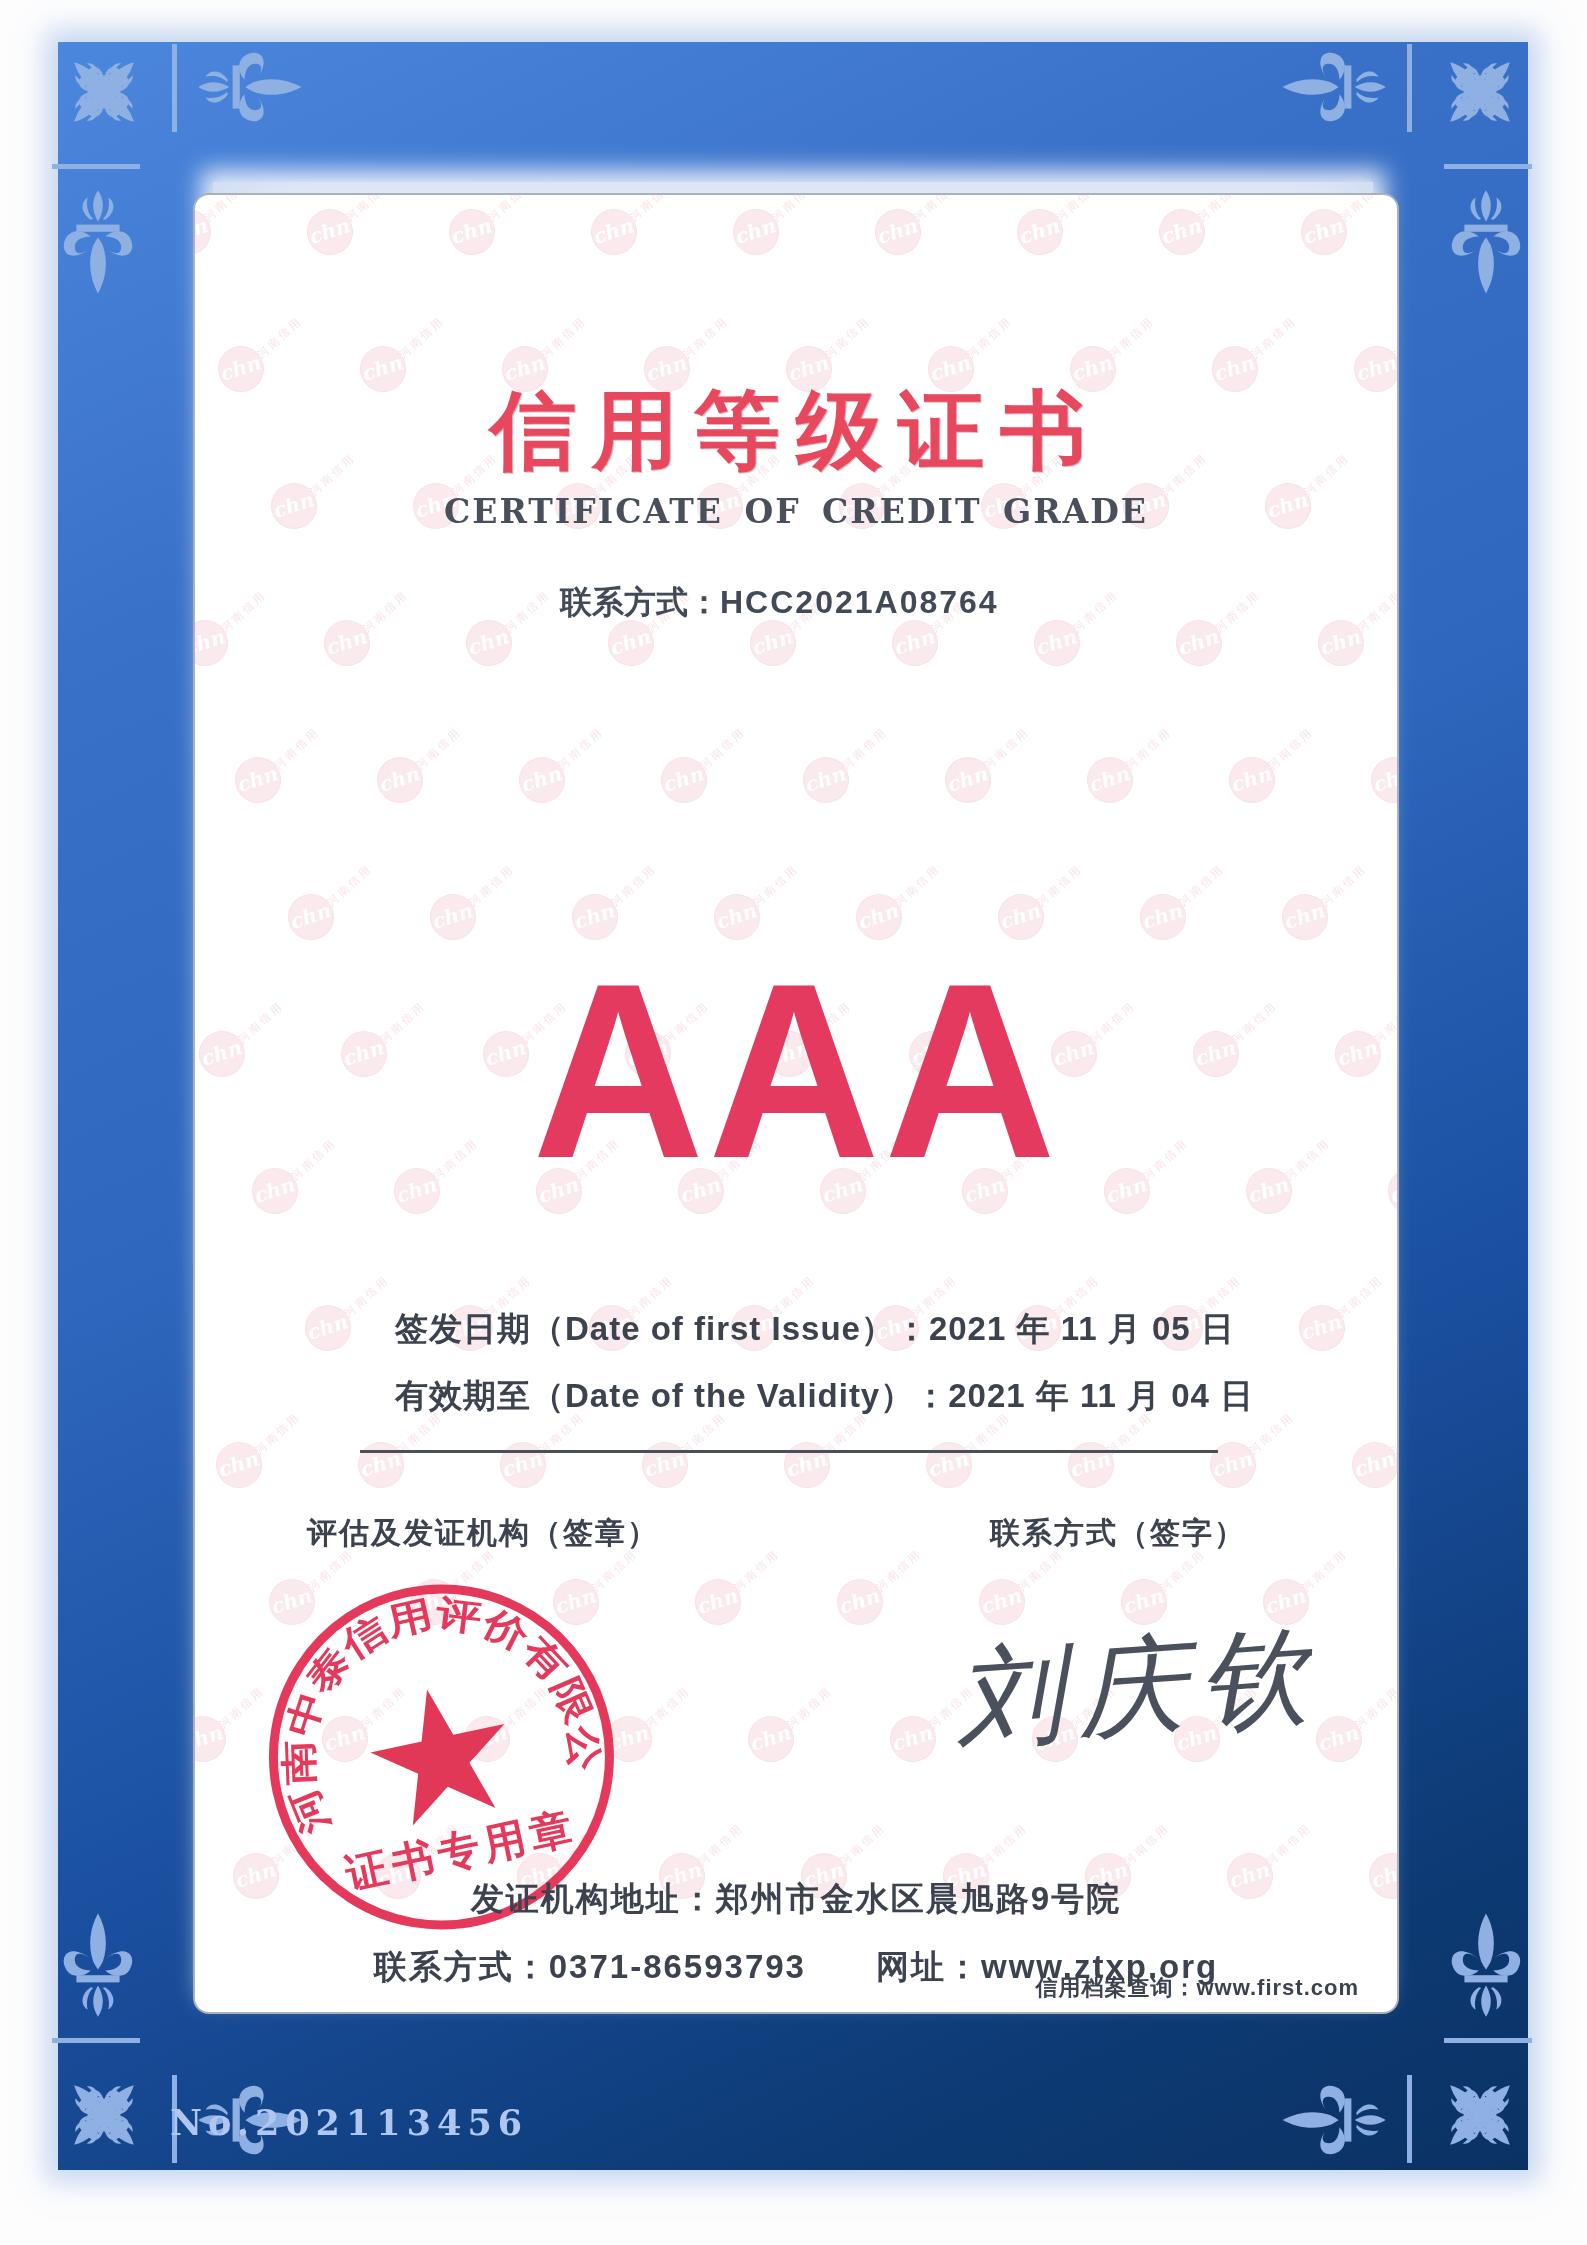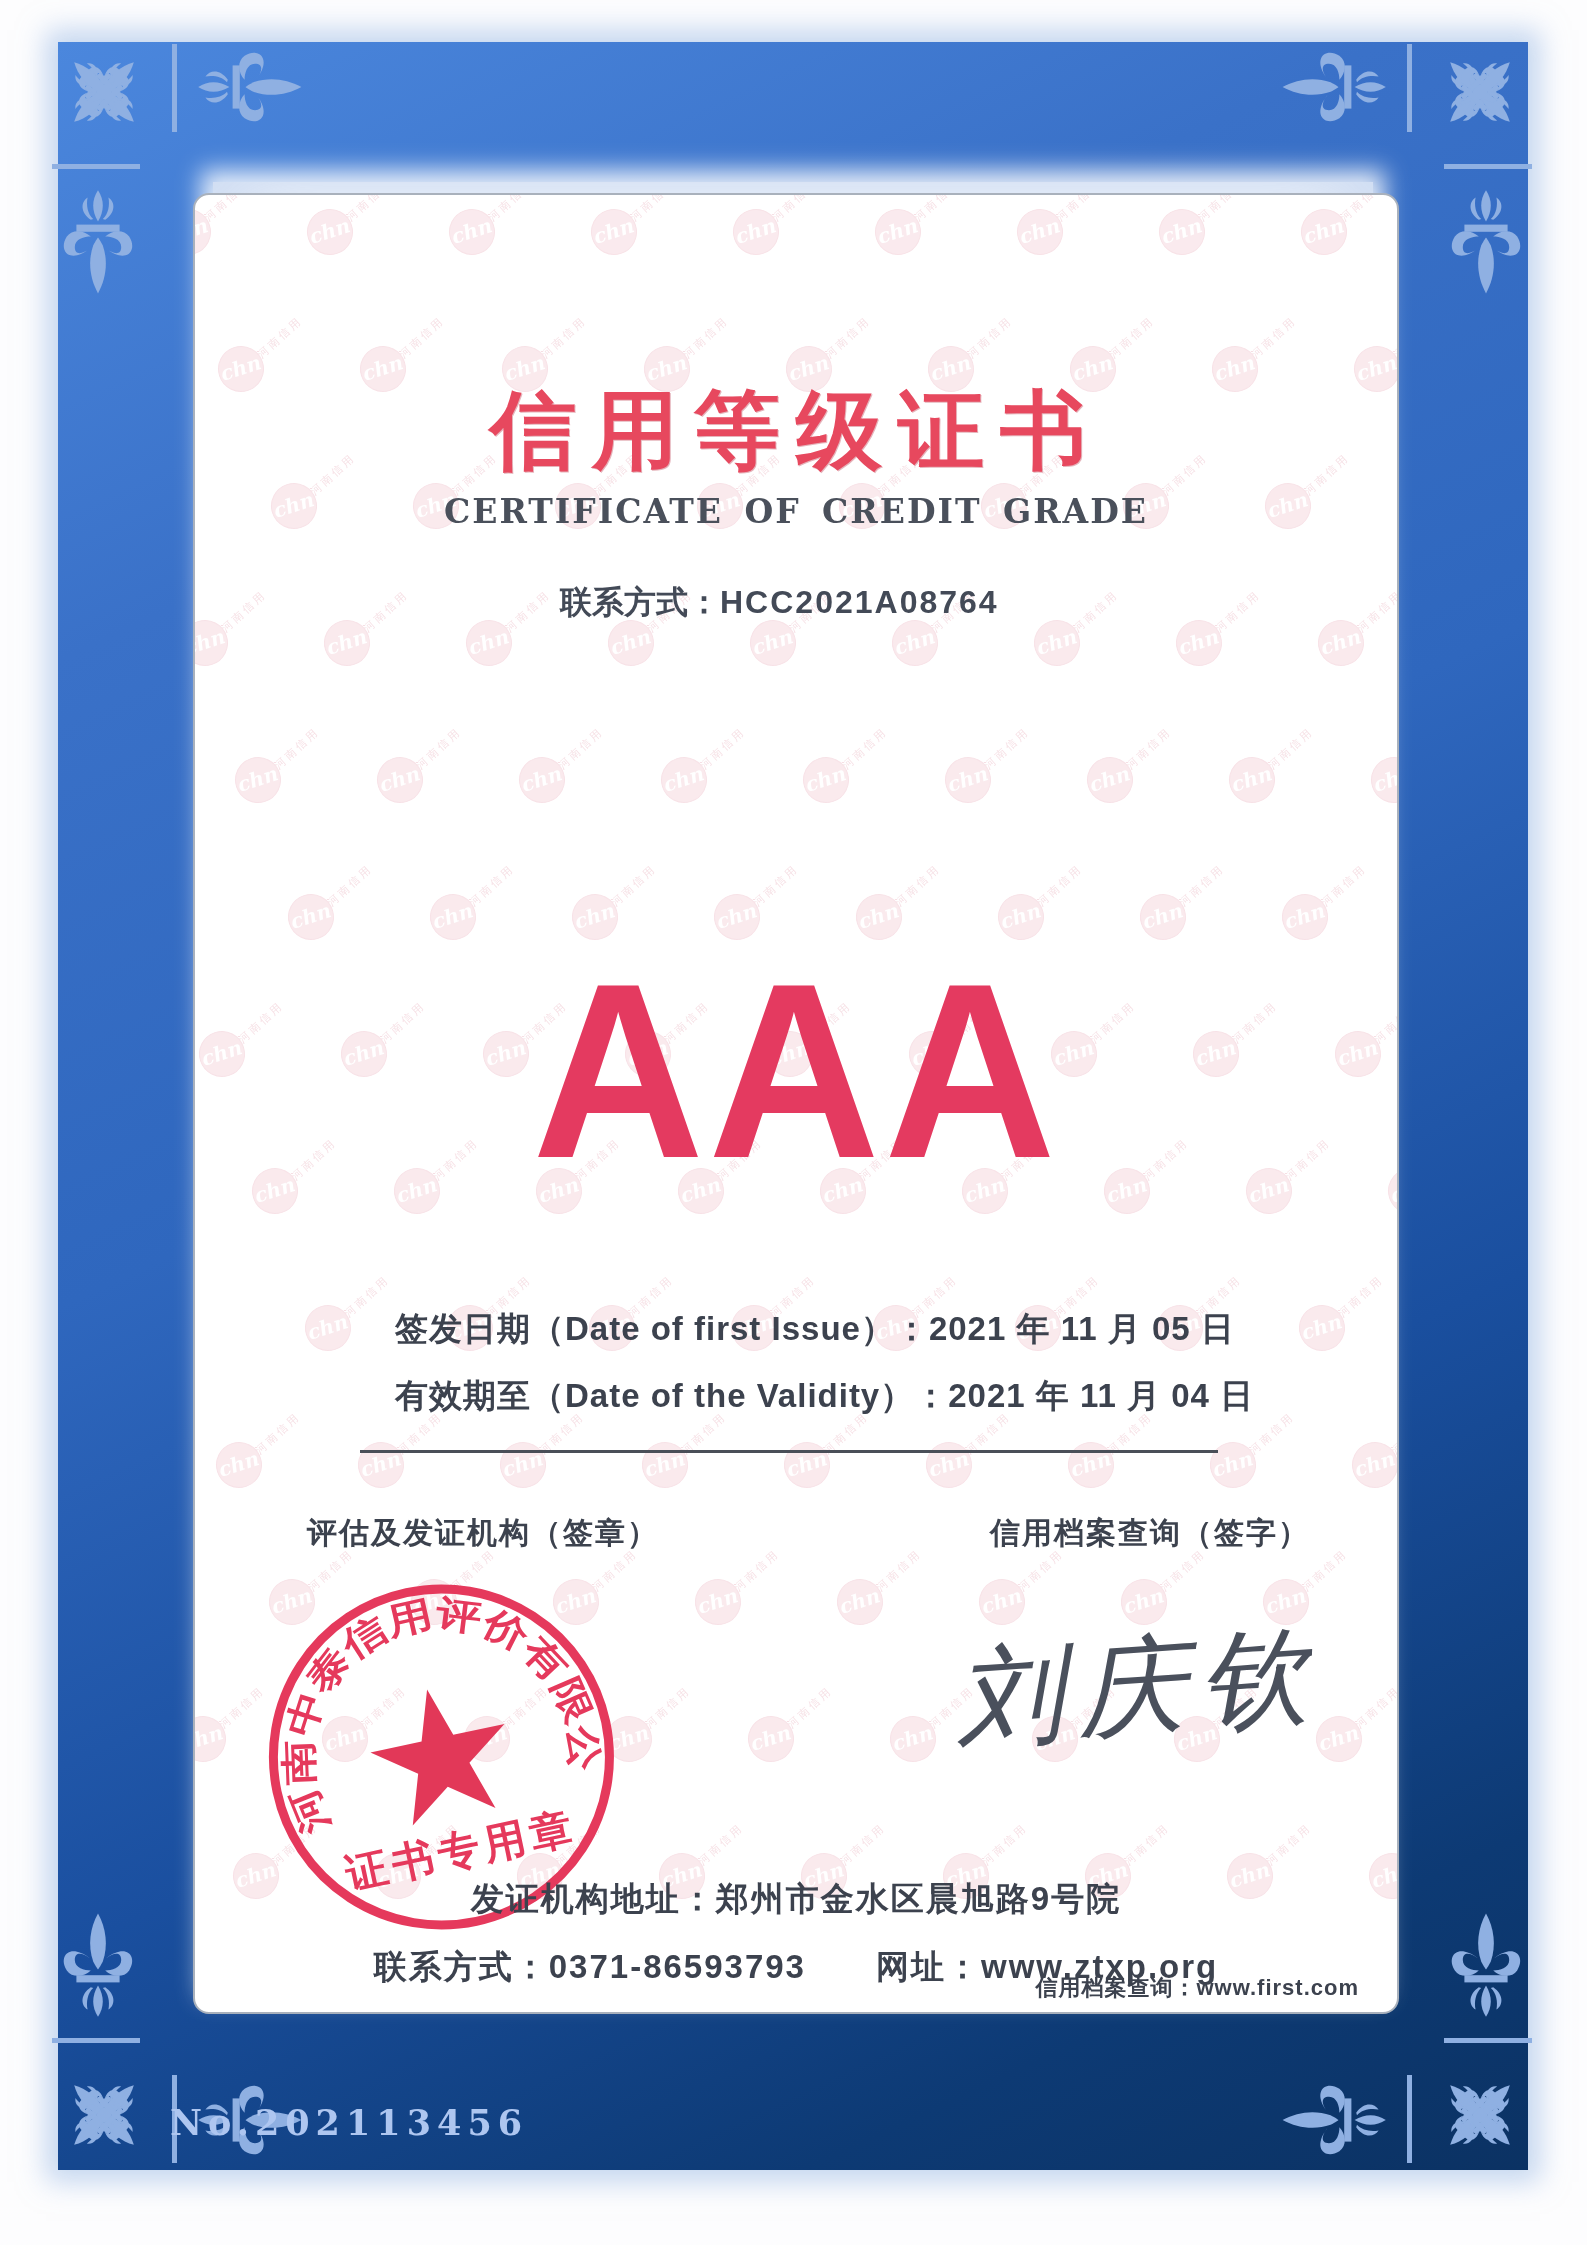--- a/index.html
+++ b/index.html
@@ -277,21 +277,21 @@
     </div>
 
     <div class="abs centered grade">AAA</div>
 
     <div class="abs date-line date1">签发日期（Date of first Issue）：2021 年 11 月 05 日</div>
     <div class="abs date-line date2">有效期至（Date of the Validity）：2021 年 11 月 04 日</div>
 
     <div class="abs divider"></div>
 
     <div class="abs sign-label org-label">评估及发证机构（签章）</div>
-    <div class="abs sign-label signer-label">信用档案查询（签字）</div>
+    <div class="abs sign-label signer-label">联系方式（签字）</div>
 
     <div class="abs seal">
       <svg viewBox="0 0 360 360" width="360" height="360">
         <g transform="rotate(-12 180 180)">
           <circle cx="180" cy="182" r="168" fill="none" stroke="#e5395c" stroke-width="9"></circle>
           <path id="seal-arc" d="M 57.8 226.5 A 130 130 0 1 1 302.2 226.5" fill="none"></path>
           <text font-size="37" font-weight="bold" fill="#e5395c" font-family="'DejaVu Serif',serif">
             <textPath href="#seal-arc" startOffset="0" textLength="540" lengthAdjust="spacingAndGlyphs">河南中泰信用评价有限公司</textPath>
           </text>
           <polygon fill="#e23858" points="180,113 196.2,162.8 248.5,162.8 206.2,193.5 222.3,243.2 180,212.5 137.7,243.2 153.8,193.5 111.5,162.8 163.8,162.8"></polygon>

